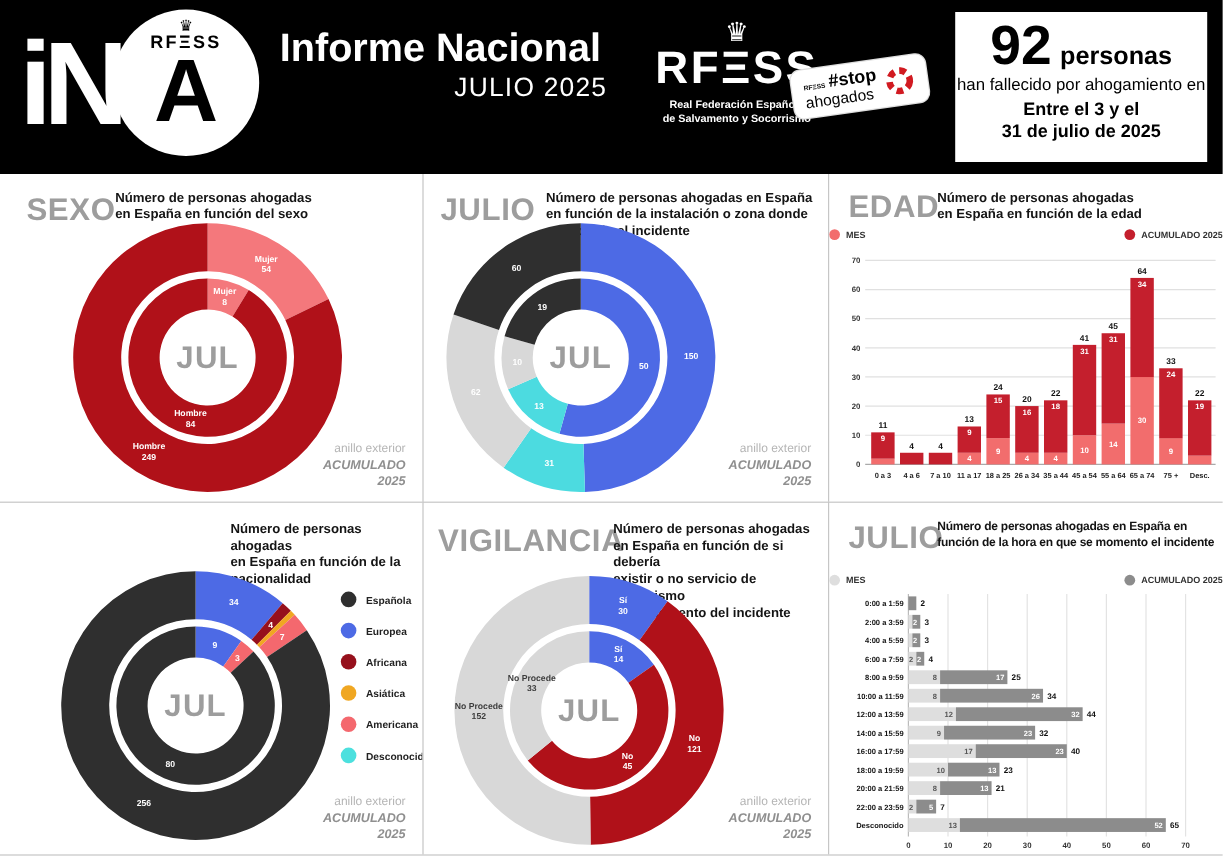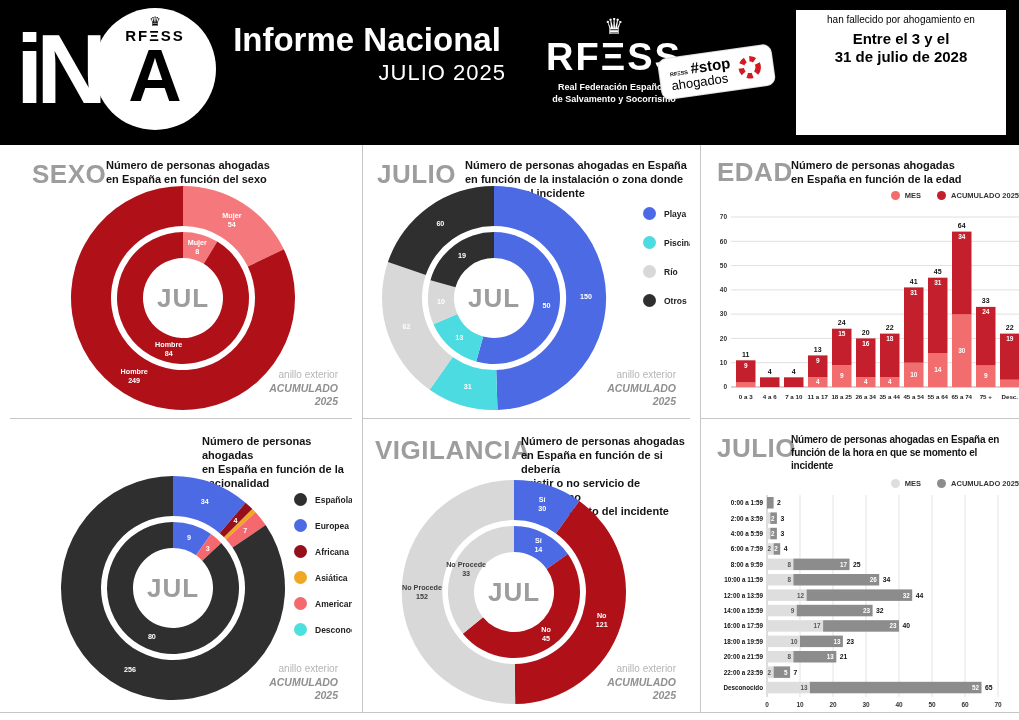--- a/index.html
+++ b/index.html
@@ -23,41 +23,41 @@
   .org-name{font-size:9px;font-weight:bold;line-height:1.35;margin-top:3px;display:block;}
   .badge{position:absolute;left:660px;top:52px;transform:rotate(-8deg);background:#fff;border-radius:8px;padding:6px 10px;display:flex;align-items:center;gap:6px;color:#000;box-shadow:0 0 0 1px #ddd;}
   .badge-line1{display:flex;align-items:flex-end;gap:3px;line-height:1;}
   .badge-brand{font-size:5.5px;font-weight:bold;}
   .badge-hash{font-size:15px;font-weight:bold;line-height:0.9;}
   .badge-word{font-size:13px;line-height:1;margin-top:1px;}
   .stat{position:absolute;left:794px;top:8px;width:214px;height:129px;background:#fff;color:#000;border:2px solid #000;box-sizing:border-box;text-align:center;padding-top:3px;border-radius:2px;}
   .stat-top{display:flex;justify-content:center;align-items:baseline;gap:7px;}
   .stat-num{font-size:46px;font-weight:bold;line-height:1.05;}
   .stat-unit{font-size:21px;font-weight:bold;}
-  .stat-line{font-size:10px;line-height:1.3;}
+  .stat-line{font-size:14px;line-height:1.3;}
   .stat-range{font-size:15px;font-weight:bold;line-height:1.2;margin-top:4px;}
 
   
   main{position:absolute;left:0;top:145px;width:1019px;height:567px;display:grid;
        grid-template-columns:352px 338px 329px;grid-template-rows:273px 294px;border-bottom:1px solid #c6c6c6;box-sizing:content-box;}
-  .panel{position:relative;overflow:hidden;margin-left:10px;}
+  .panel{position:relative;overflow:hidden;}
   .bl{border-left:1px solid #c6c6c6;}
   .bt{border-top:1px solid #c6c6c6;}
   .ptitle{position:absolute;margin:0;font-size:26px;font-weight:bold;color:#9d9d9d;letter-spacing:0.5px;line-height:1;}
   .psub{position:absolute;margin:0;font-size:11px;font-weight:bold;color:#141414;line-height:1.28;white-space:pre-line;}
   .psub-sm{font-size:10px;letter-spacing:-0.2px;}
   .chart{position:absolute;}
   .rnote{position:absolute;right:14px;bottom:10px;text-align:right;font-size:10px;color:#b5b5b5;line-height:1.25;}
   .rnote b{color:#8f8f8f;font-size:10.5px;display:block;font-style:italic;}
   .legend-v{position:absolute;}
   .legend-v .litem{display:flex;align-items:center;margin-bottom:16px;}
   .legend-v.tight .litem{margin-bottom:13px;}
   .legend-v .ldot{width:13px;height:13px;border-radius:50%;display:inline-block;margin-right:8px;flex:none;}
   .legend-v .llab{font-size:8.5px;font-weight:bold;color:#222;}
-  .legend-h{position:absolute;left:0;right:0;display:flex;justify-content:flex-end;gap:16px;}
+  .legend-h{position:absolute;left:0;right:0;display:flex;justify-content:space-between;gap:16px;}
   .legend-h .litem{display:flex;align-items:center;gap:5px;}
   .legend-h .ldot{width:9px;height:9px;border-radius:50%;display:inline-block;flex:none;}
   .legend-h .llab{font-size:7.5px;font-weight:bold;color:#333;}
   svg text{font-family:"Liberation Sans",sans-serif;}
 </style>
 </head>
 <body>
 
 <div id="page">
 
@@ -88,24 +88,28 @@
           <span class="badge-brand">RFΞSS</span>
           <span class="badge-hash">#stop</span>
         </div>
         <div class="badge-word">ahogados</div>
       </div>
       <svg class="badge-icon" width="26" height="26" viewBox="0 0 26 26">
         <circle cx="13" cy="13" r="8.5" fill="none" stroke="#d11a21" stroke-width="5.5" stroke-dasharray="5.5 4.2" transform="rotate(12 13 13)"></circle>
       </svg>
     </div>
     <div class="stat">
+      <div class="stat-top">
+        <span class="stat-num">92</span>
+        <span class="stat-unit">personas</span>
+      </div>
       <div class="stat-line">han fallecido por ahogamiento en</div>
       <div class="stat-range">
         <span>Entre el 3 y el</span><br>
-        <span>31 de julio de 2028</span>
+        <span>31 de julio de 2025</span>
       </div>
     </div>
   </header>
 
   <main>
 
     <section class="panel">
       <h2 class="ptitle" style="left:22px;top:16px">SEXO</h2>
       <p class="psub" style="left:96px;top:13px">Número de personas ahogadas
 en España en función del sexo</p>
@@ -144,38 +148,20 @@
             <path d="M115 49A66 66 0 1 1 97.19 178.55L104.21 153.52A40 40 0 1 0 115 75Z" fill="#4d6ae5"></path>
             <text x="167.51" y="122.22" text-anchor="middle" fill="#ffffff" font-size="7.2" font-weight="bold"><tspan x="167.51" dy="2.5">50</tspan></text>
             <path d="M97.19 178.55A66 66 0 0 1 54.46 141.29L78.31 130.94A40 40 0 0 0 104.21 153.52Z" fill="#4cdbe0"></path>
             <text x="80.17" y="154.95" text-anchor="middle" fill="#ffffff" font-size="7.2" font-weight="bold"><tspan x="80.17" dy="2.5">13</tspan></text>
             <path d="M54.46 141.29A66 66 0 0 1 51.45 97.19L76.48 104.21A40 40 0 0 0 78.31 130.94Z" fill="#d8d8d8"></path>
             <text x="62.12" y="118.62" text-anchor="middle" fill="#ffffff" font-size="7.2" font-weight="bold"><tspan x="62.12" dy="2.5">10</tspan></text>
             <path d="M51.45 97.19A66 66 0 0 1 115 49L115 75A40 40 0 0 0 76.48 104.21Z" fill="#2f2f2f"></path>
             <text x="82.98" y="72.77" text-anchor="middle" fill="#ffffff" font-size="7.2" font-weight="bold"><tspan x="82.98" dy="2.5">19</tspan></text>
             <text x="115" y="124" text-anchor="middle" fill="#9d9d9d" font-size="26" font-weight="bold" letter-spacing="1">JUL</text>
           </svg></div>
-      <div class="legend-v" style="left:280px;top:62px">
-          <div class="litem">
-            <span class="ldot" style="background: rgb(77, 106, 229);"></span>
-            <span class="llab">Playa</span>
-          </div>
-          <div class="litem">
-            <span class="ldot" style="background: rgb(76, 219, 224);"></span>
-            <span class="llab">Piscina</span>
-          </div>
-          <div class="litem">
-            <span class="ldot" style="background: rgb(216, 216, 216);"></span>
-            <span class="llab">Río</span>
-          </div>
-          <div class="litem">
-            <span class="ldot" style="background: rgb(47, 47, 47);"></span>
-            <span class="llab">Otros</span>
-          </div>
-        </div>
       <div class="rnote">
         <span>anillo exterior</span>
         <b>ACUMULADO</b>
         <b>2025</b>
       </div>
     </section>
 
     <section class="panel bl">
       <h2 class="ptitle" style="left:16px;top:14px">EDAD</h2>
       <p class="psub" style="left:90px;top:13px">Número de personas ahogadas
@@ -328,21 +314,21 @@
         <b>2025</b>
       </div>
     </section>
 
     <section class="panel bl bt">
       <h2 class="ptitle" style="left:12px;top:18px">VIGILANCIA</h2>
       <p class="psub" style="left:158px;top:15px">Número de personas ahogadas
 en España en función de si debería
 existir o no servicio de socorrismo
 en el momento del incidente</p>
-      <div class="chart" style="left:36px;top:58px"><svg width="230" height="230" viewBox="0 0 230 230">
+      <div class="chart" style="left:23px;top:58px"><svg width="230" height="230" viewBox="0 0 230 230">
             <path d="M115 3A112 112 0 0 1 180.27 23.98L156.96 56.49A72 72 0 0 0 115 43Z" fill="#4d6ae5"></path>
             <text x="143.16" y="27.41" text-anchor="middle" fill="#ffffff" font-size="7.2" font-weight="bold"><tspan x="143.16" dy="-2">Sí</tspan><tspan x="143.16" dy="9">30</tspan></text>
             <path d="M180.27 23.98A112 112 0 0 1 116.16 226.99L115.75 187A72 72 0 0 0 156.96 56.49Z" fill="#b01119"></path>
             <text x="202.73" y="142.7" text-anchor="middle" fill="#ffffff" font-size="7.2" font-weight="bold"><tspan x="202.73" dy="-2">No</tspan><tspan x="202.73" dy="9">121</tspan></text>
             <path d="M116.16 226.99A112 112 0 1 1 115 3L115 43A72 72 0 1 0 115.75 187Z" fill="#d8d8d8"></path>
             <text x="23" y="115.48" text-anchor="middle" fill="#3d3d3d" font-size="7.2" font-weight="bold"><tspan x="23" dy="-2">No Procede</tspan><tspan x="23" dy="9">152</tspan></text>
             <path d="M115 49A66 66 0 0 1 168.92 76.94L147.68 91.93A40 40 0 0 0 115 75Z" fill="#4d6ae5"></path>
             <text x="139.38" y="67.94" text-anchor="middle" fill="#ffffff" font-size="7.2" font-weight="bold"><tspan x="139.38" dy="-2">Sí</tspan><tspan x="139.38" dy="9">14</tspan></text>
             <path d="M168.92 76.94A66 66 0 0 1 63.8 156.65L83.97 140.24A40 40 0 0 0 147.68 91.93Z" fill="#b01119"></path>
             <text x="147.02" y="157.23" text-anchor="middle" fill="#ffffff" font-size="7.2" font-weight="bold"><tspan x="147.02" dy="-2">No</tspan><tspan x="147.02" dy="9">45</tspan></text>

